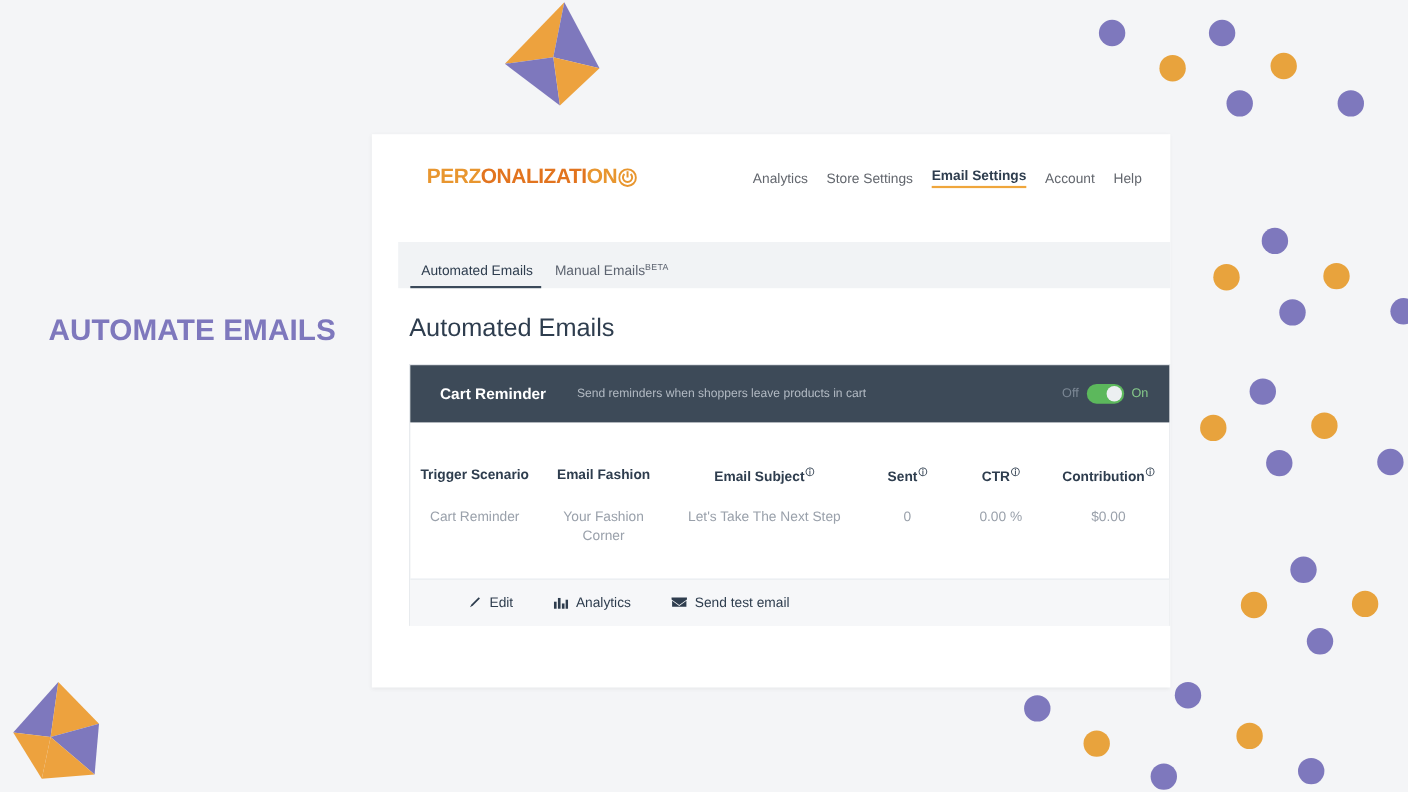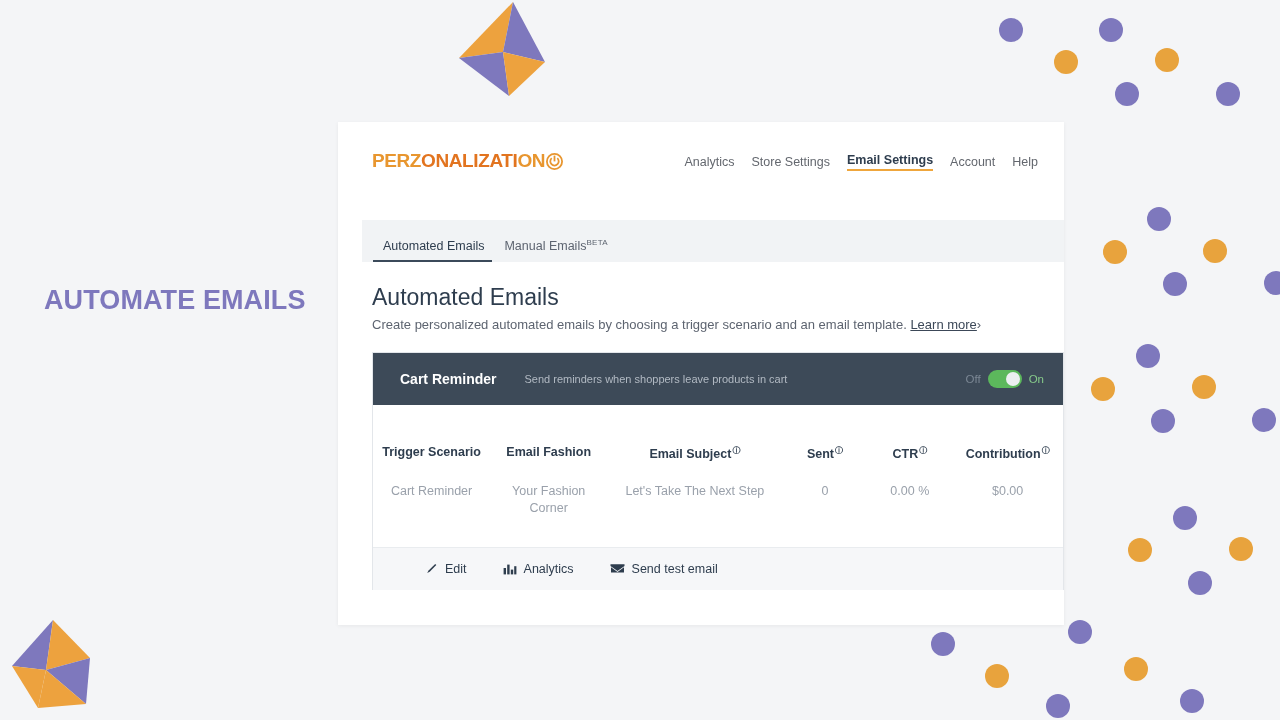--- a/index.html
+++ b/index.html
@@ -65,20 +65,21 @@
     box-shadow: 0 1px 4px rgba(0,0,0,0.06);
   }
 
   
   .app-header {
     display: flex;
     align-items: center;
     justify-content: space-between;
     padding: 16px 26px 0 34px;
     height: 46px;
+    margin-left: 16px;
   }
   .logo {
     display: flex;
     align-items: center;
     font-size: 19px;
     font-weight: bold;
     letter-spacing: -0.4px;
   }
   .logo-a { color: #e8962f; }
   .logo-b { color: #e2741f; }
@@ -352,24 +353,20 @@
       </div>
   </div>
 
   <div class="tab-strip" id="tab-strip-host">
       <span class="tab active"><span>Automated Emails</span></span>
       <span class="tab"><span>Manual Emails</span><span class="beta">BETA</span></span>
     </div>
 
   <div class="content">
     <h1 class="page-title">Automated Emails</h1>
-    <p class="page-sub">
-      <span>Create personalized automated emails by choosing a trigger scenario and an email template.</span>
-      <span class="learn">Learn more</span><span>›</span>
-    </p>
   </div>
 
 
   <div class="card">
     <div class="card-head">
       <span class="card-head-title">Cart Reminder</span>
       <span class="card-head-desc">Send reminders when shoppers leave products in cart</span>
       <span class="toggle-wrap">
         <span class="toggle-off-label">Off</span>
         <span class="switch">

